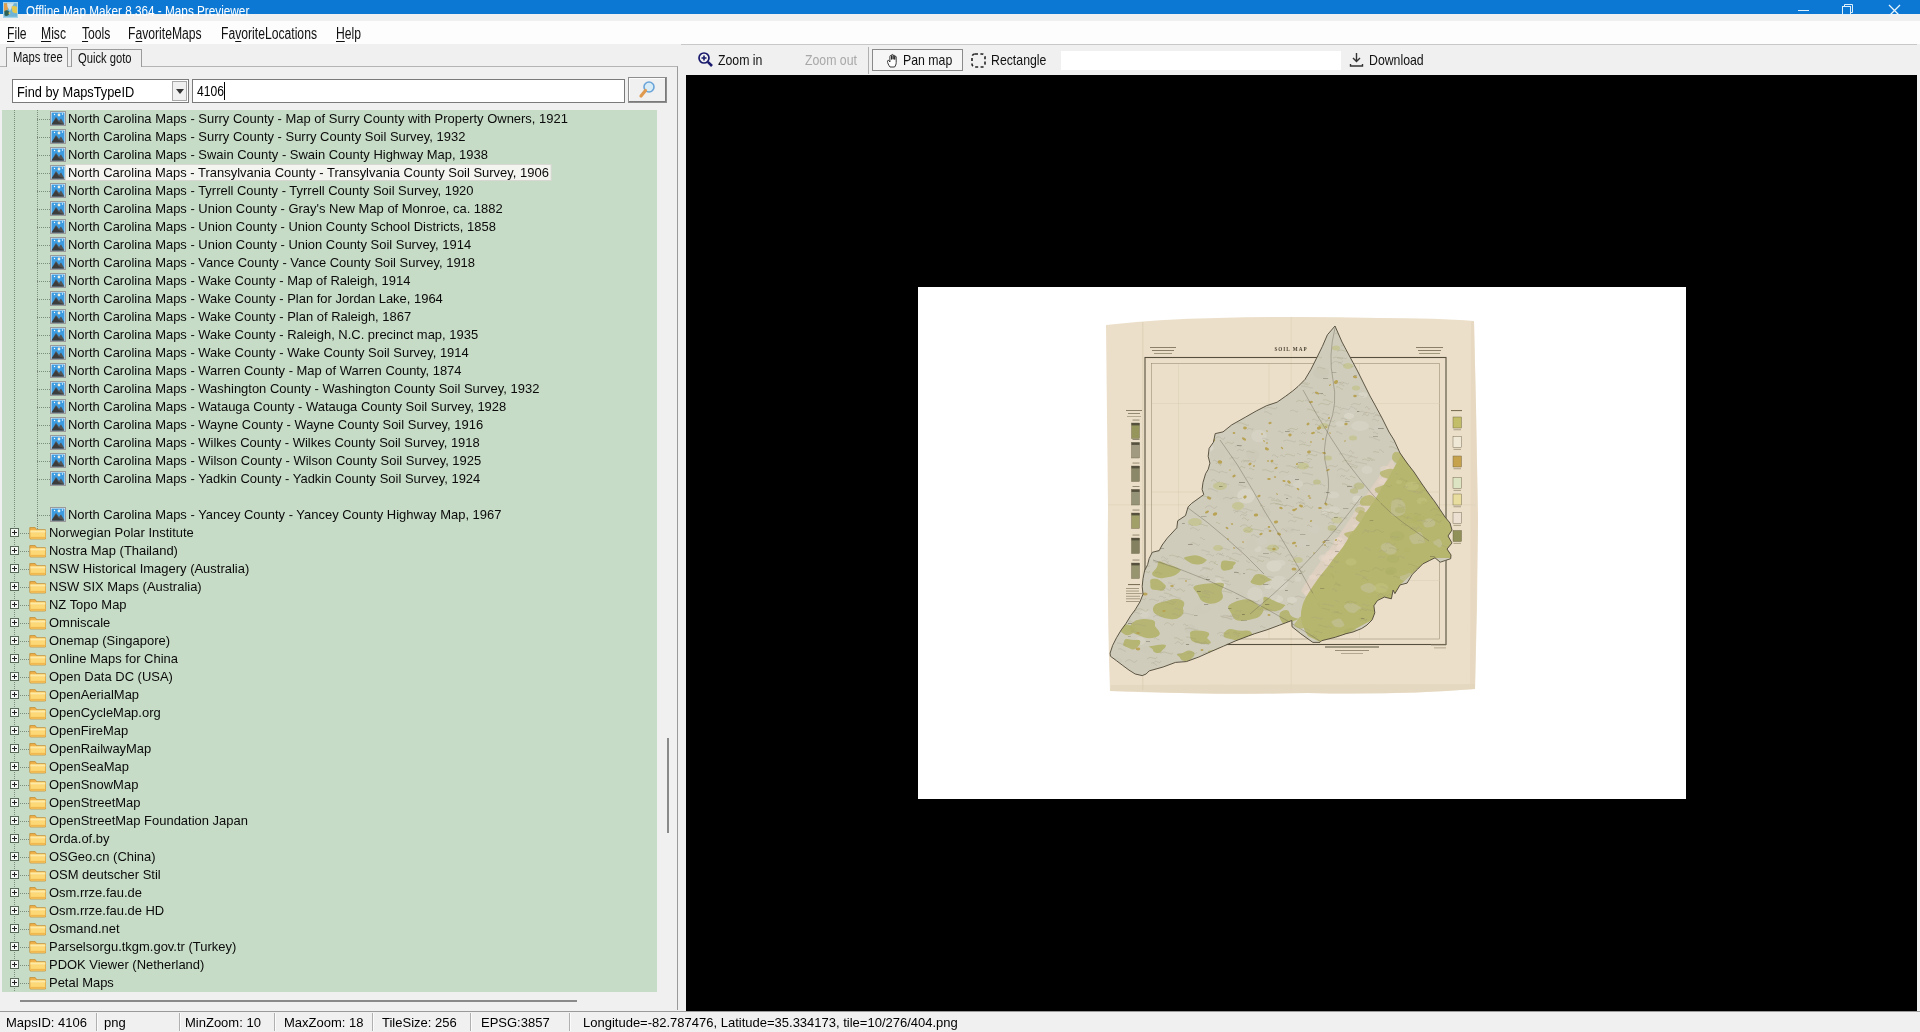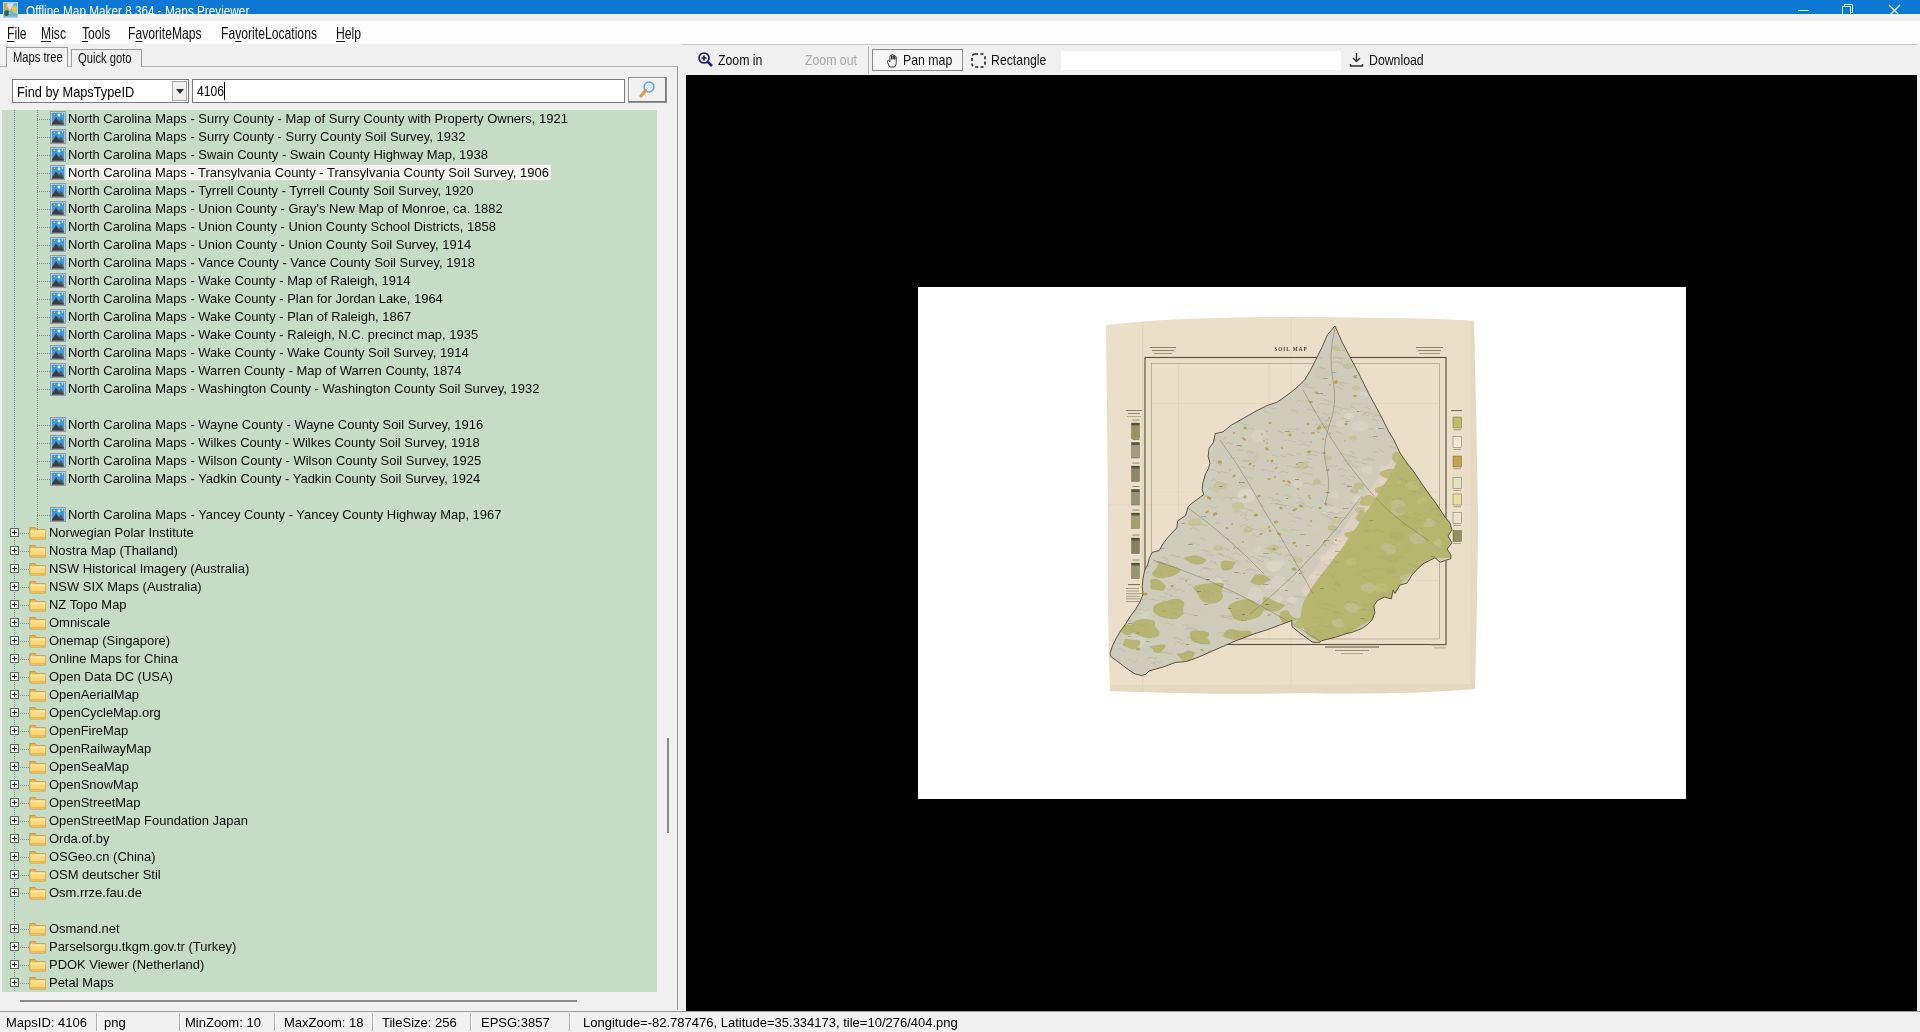--- a/index.html
+++ b/index.html
@@ -222,20 +222,27 @@
         </svg>
         <span class="tlabel" style="left:66px">North Carolina Maps - Warren County - Map of Warren County, 1874</span>
       </div>
 <div class="trow" style="top:270px">
         <span class="hconn" style="left:35px"></span>
         <svg class="mic" style="left:48px">
           <use href="#imgicon"></use>
         </svg>
         <span class="tlabel" style="left:66px">North Carolina Maps - Washington County - Washington County Soil Survey, 1932</span>
       </div>
+<div class="trow" style="top:288px">
+        <span class="hconn" style="left:35px"></span>
+        <svg class="mic" style="left:48px">
+          <use href="#imgicon"></use>
+        </svg>
+        <span class="tlabel" style="left:66px">North Carolina Maps - Watauga County - Watauga County Soil Survey, 1928</span>
+      </div>
 <div class="trow" style="top:306px">
         <span class="hconn" style="left:35px"></span>
         <svg class="mic" style="left:48px">
           <use href="#imgicon"></use>
         </svg>
         <span class="tlabel" style="left:66px">North Carolina Maps - Wayne County - Wayne County Soil Survey, 1916</span>
       </div>
 <div class="trow" style="top:324px">
         <span class="hconn" style="left:35px"></span>
         <svg class="mic" style="left:48px">
@@ -424,20 +431,28 @@
         </svg>
         <span class="tlabel" style="left:47px">OSM deutscher Stil</span>
       </div>
 <div class="trow" style="top:774px">
         <span class="plus" style="left:8px"></span>
         <span class="hconn" style="left:18px;width:9px"></span>
         <svg class="fic" style="left:27px">
           <use href="#foldicon"></use>
         </svg>
         <span class="tlabel" style="left:47px">Osm.rrze.fau.de</span>
+      </div>
+<div class="trow" style="top:792px">
+        <span class="plus" style="left:8px"></span>
+        <span class="hconn" style="left:18px;width:9px"></span>
+        <svg class="fic" style="left:27px">
+          <use href="#foldicon"></use>
+        </svg>
+        <span class="tlabel" style="left:47px">Osm.rrze.fau.de HD</span>
       </div>
 <div class="trow" style="top:810px">
         <span class="plus" style="left:8px"></span>
         <span class="hconn" style="left:18px;width:9px"></span>
         <svg class="fic" style="left:27px">
           <use href="#foldicon"></use>
         </svg>
         <span class="tlabel" style="left:47px">Osmand.net</span>
       </div>
 <div class="trow" style="top:828px">

